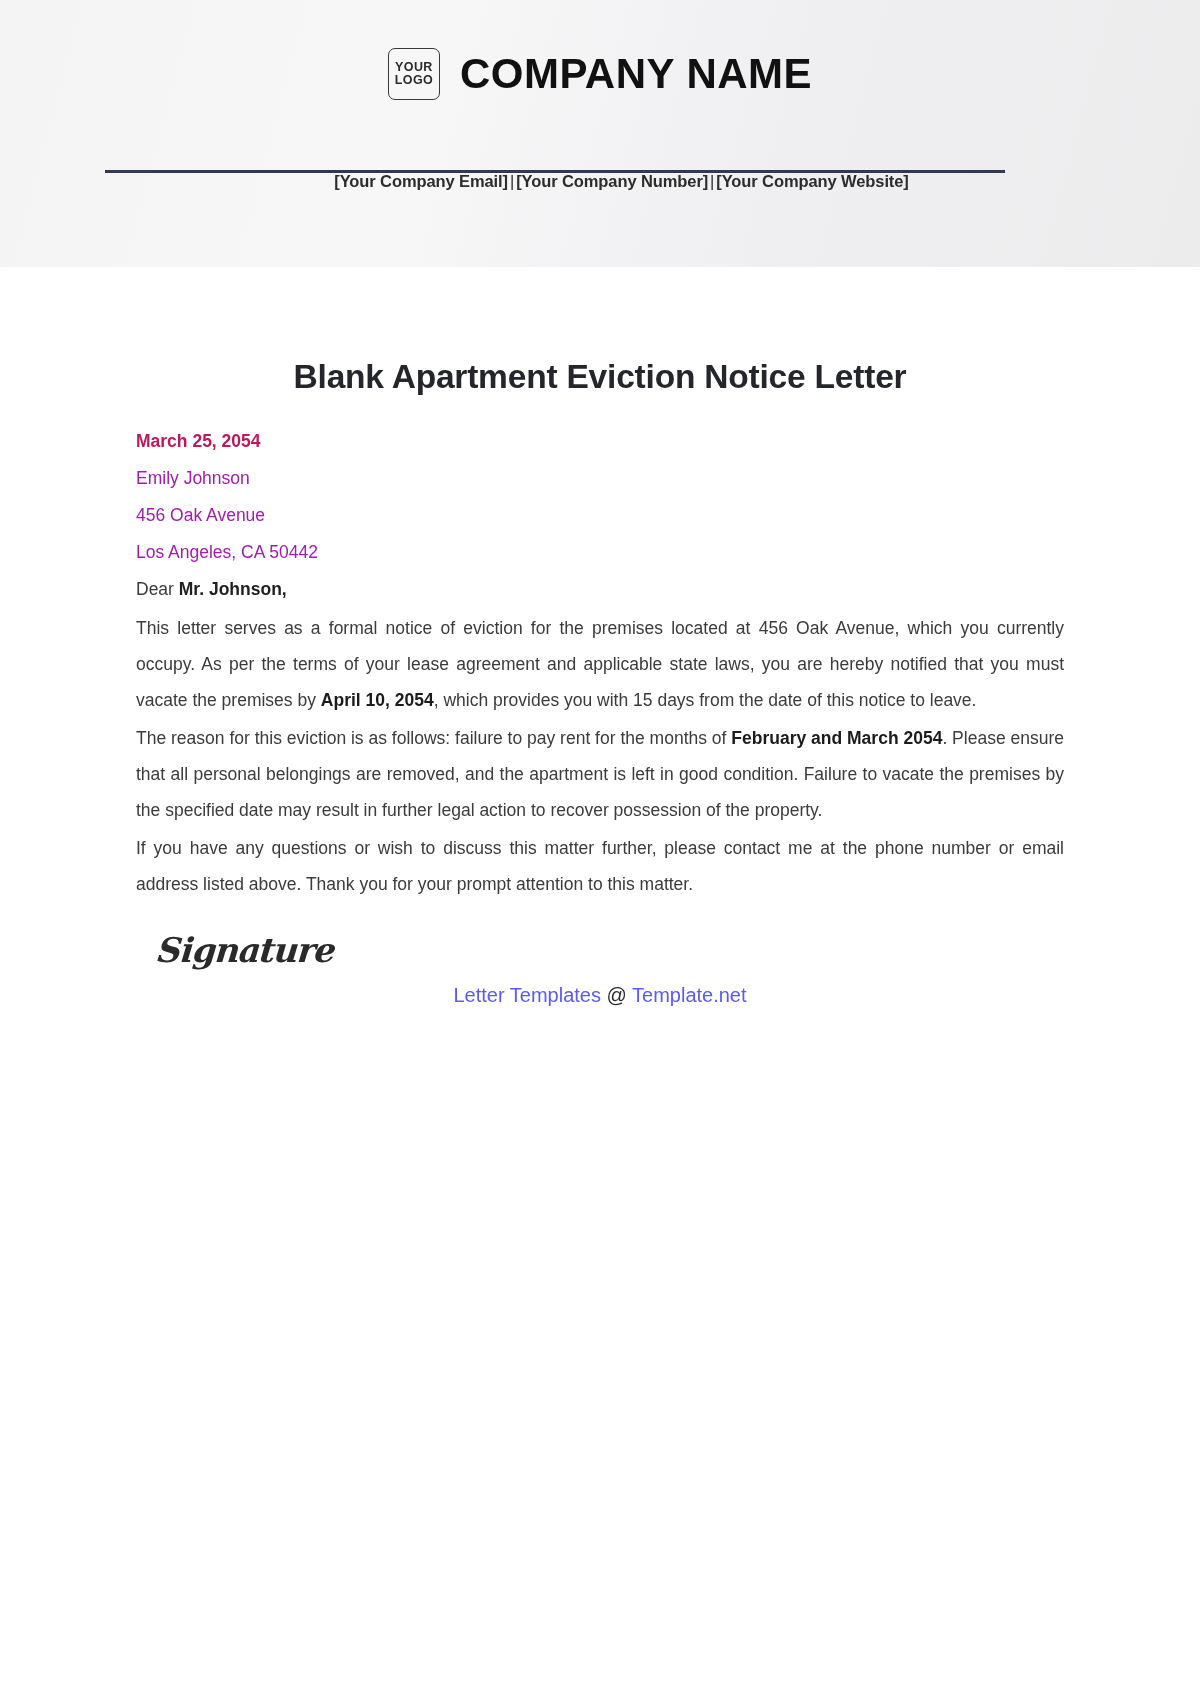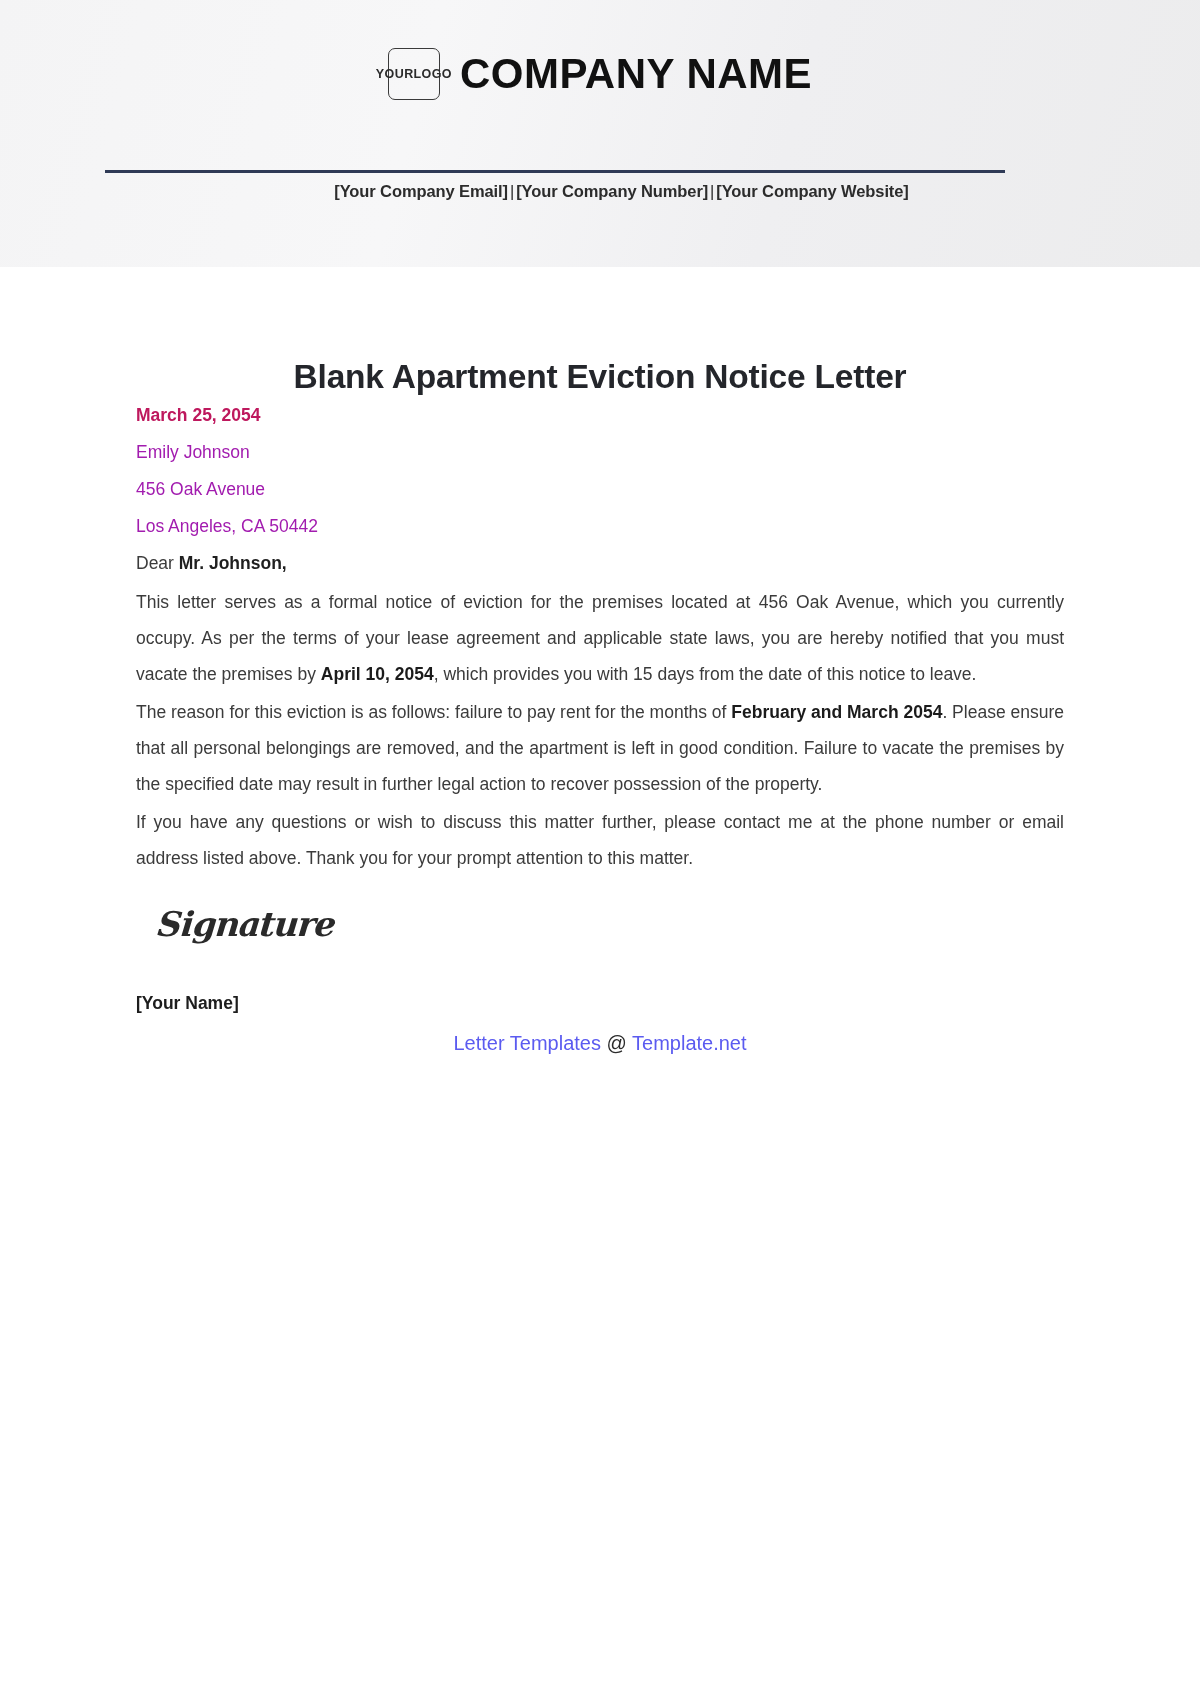--- a/index.html
+++ b/index.html
@@ -17,50 +17,51 @@
     position:absolute; left:0; top:0; width:1200px; height:267px;
     background:linear-gradient(105deg,#f4f4f5 0%,#f7f7f8 35%,#efeff1 65%,#ececed 100%);
   }
   .header-inner {
     position:absolute; left:0; top:48px; width:1200px;
     display:flex; align-items:center; justify-content:center; gap:20px;
   }
   .logo-box {
     width:52px; height:52px;
     border:1.5px solid #3a3a3a; border-radius:7px;
-    display:flex; flex-direction:row; align-items:center; justify-content:center;
+    display:flex; flex-direction:column; align-items:center; justify-content:center;
     background:transparent;
   }
   .logo-line {
     font-size:12.5px; font-weight:700; letter-spacing:0.4px;
     color:#2b2b2b; line-height:13px; font-family:"Liberation Sans", sans-serif;
   }
   .company-name {
     font-size:42px; font-weight:700; letter-spacing:0.5px;
     color:#111111; white-space:nowrap;
     font-family:"Liberation Sans", sans-serif;
   }
   .header-rule {
     position:absolute; left:105px; top:170px; width:900px; height:2.5px;
     background:#2f3a56;
   }
   .header-contact {
-    position:absolute; left:0; top:182px; width:1200px; text-align:center;
+    position:absolute; left:0; top:172px; width:1200px; text-align:center;
     font-size:16.5px; font-weight:700; color:#2c2c2c; letter-spacing:-0.1px;padding-left:43px;
   }
   .header-contact .sep { font-weight:400; color:#2c2c2c; padding:0 2px; }
 
   
   .letter { position:absolute; left:0; top:267px; width:1200px; }
   .letter-inner { width:928px; margin:0 auto; padding-top:90px; }
 
   .doc-title {
     text-align:center;
     font-size:33.5px; font-weight:700; color:#24262b;
     letter-spacing:-0.2px; line-height:1.2;
+    margin-bottom:26px;
   }
 
   .meta-line { font-size:17.5px; line-height:37px; color:#a21caf; }
   .meta-line.bold { font-weight:700; color:#be185d; }
 
   .salutation { font-size:17.5px; line-height:37px; color:#3b3b3b; }
   .salutation b { font-weight:700; color:#1f1f1f; }
 
   .body-para {
     font-size:17.5px; line-height:36px; color:#3b3b3b;
@@ -130,20 +131,19 @@
 
       <p class="body-para"><span>This letter serves as a formal notice of eviction for the premises located at 456 Oak Avenue, which you currently occupy. As per the terms of your lease agreement and applicable state laws, you are hereby notified that you must vacate the premises by </span><b>April 10, 2054</b><span>, which provides you with 15 days from the date of this notice to leave.</span></p>
 
       <p class="body-para"><span>The reason for this eviction is as follows: failure to pay rent for the months of </span><b>February and March 2054</b><span>. Please ensure that all personal belongings are removed, and the apartment is left in good condition. Failure to vacate the premises by the specified date may result in further legal action to recover possession of the property.</span></p>
 
       <p class="body-para">If you have any questions or wish to discuss this matter further, please contact me at the phone number or email address listed above. Thank you for your prompt attention to this matter.</p>
 
 
       <div class="signature">Signature</div>
 
-      <div class="your-name">[Your Name]</div>
 
       <div class="footer-credit"><a href="#">Letter Templates</a> <span class="at">@</span> <a href="#">Template.net</a></div>
 
     </div>
   </div>
 
 </div>
 
 </body></html>

